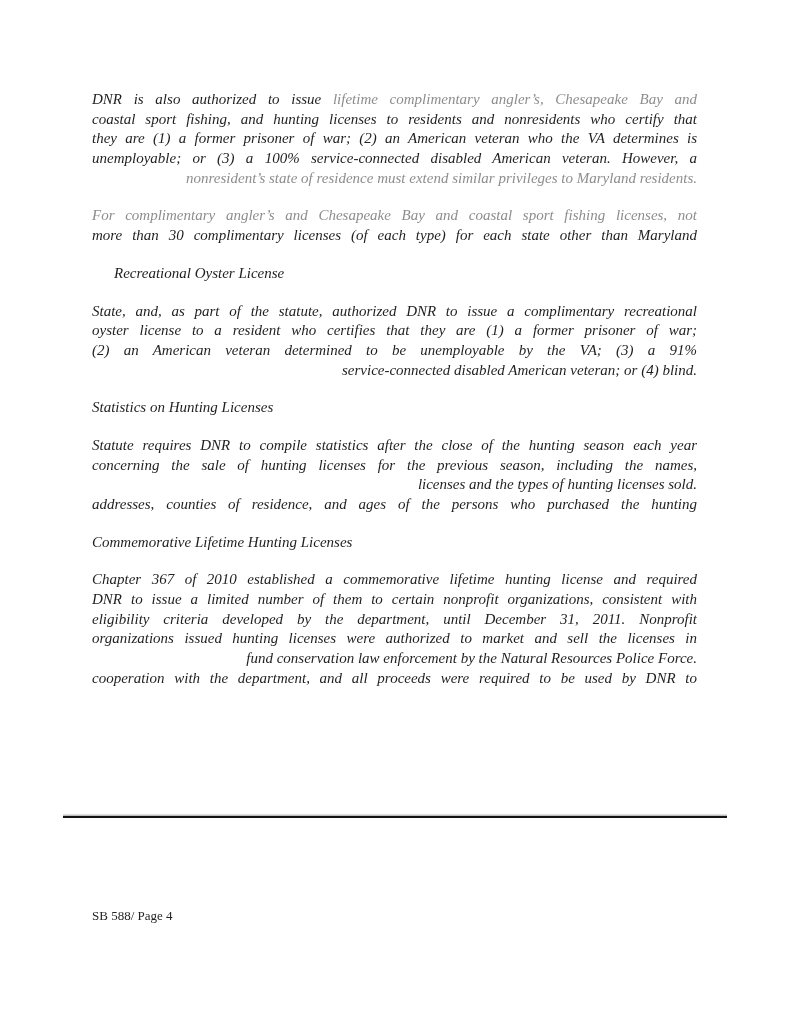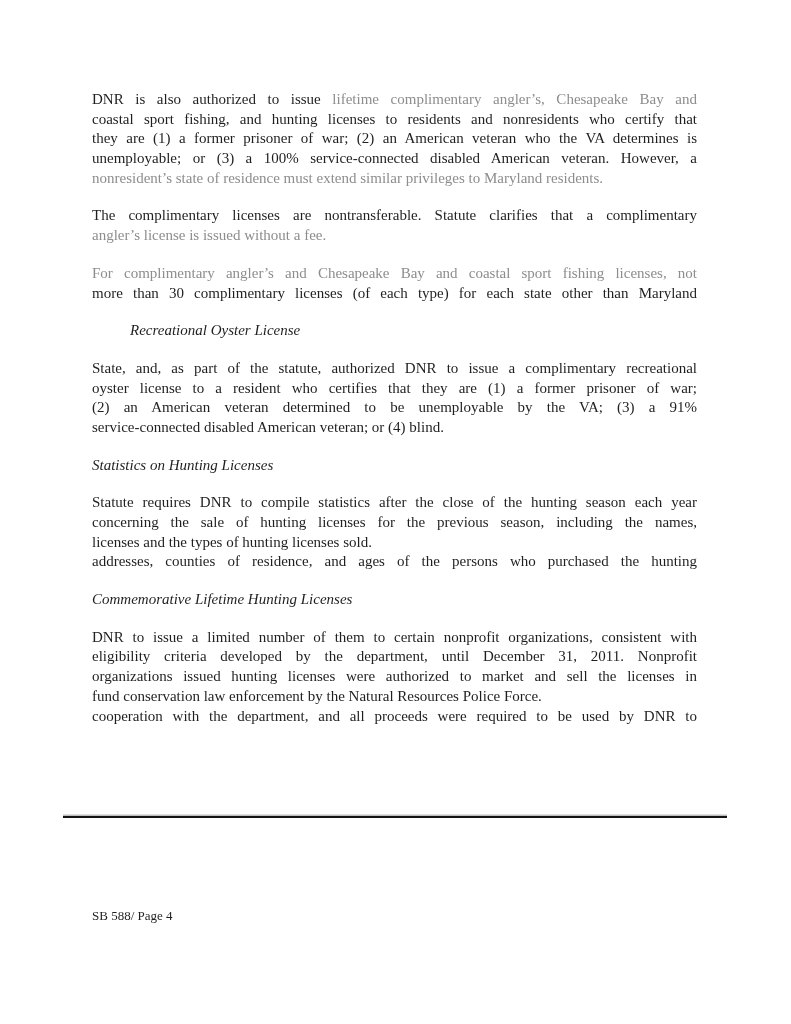--- a/index.html
+++ b/index.html
@@ -17,42 +17,43 @@
     overflow: hidden;
   }
   .content {
     position: absolute;
     left: 92px;
     top: 90px;
     width: 606px;
   }
   .paragraph {
     margin: 0 1px 18px 0;
+    font-style: italic;
   }
   .line {
     height: 19.7px;
     line-height: 19.7px;
     font-size: 15px;
-    text-align: left;
+    text-align: right;
     overflow: hidden;
     white-space: normal;
   }
   .line.j {
     text-align: justify;
     text-align-last: justify;
   }
   .heading {
     height: 19.7px;
     line-height: 19.7px;
     font-size: 15px;
     font-style: italic;
     margin: 0 0 18px 0;
   }
   .heading.indent {
-    margin-left: 38px;
+    margin-left: 22px;
   }
   span.dark { color: var(--dark, #1f1f1f); }
   span.faded { color: var(--faded, #8d8d8d); }
   .divider {
     position: absolute;
     left: 63px;
     top: 816px;
     width: 664px;
     height: 2px;
     background: #141414;
@@ -73,43 +74,40 @@
 <div class="page">
   <div class="content">
       <div class="paragraph">
         <div class="line j"><span class="dark">DNR is also authorized to issue </span><span class="faded">lifetime complimentary angler’s, Chesapeake Bay and</span></div>
         <div class="line j"><span class="dark">coastal sport fishing, and hunting licenses to residents and nonresidents who certify that</span></div>
         <div class="line j"><span class="dark">they are (1) a former prisoner of war; (2) an American veteran who the VA determines is</span></div>
         <div class="line j"><span class="dark">unemployable; or (3) a 100% service-connected disabled American veteran. However, a</span></div>
         <div class="line"><span class="faded">nonresident’s state of residence must extend similar privileges to Maryland residents.</span></div>
       </div>
       <div class="paragraph">
-        <div class="line j"><span class="dark">The complimentary licenses are nontransferable. Statute clarifies that a complimentary</span></div>
-        <div class="line"><span class="faded">angler’s license is issued without a fee.</span></div>
-      </div>
-      <div class="paragraph">
         <div class="line j"><span class="faded">For complimentary angler’s and Chesapeake Bay and coastal sport fishing licenses, not</span></div>
         <div class="line j"><span class="dark">more than 30 complimentary licenses (of each type) for each state other than Maryland</span></div>
       </div>
       <div class="heading indent">Recreational Oyster License</div>
       <div class="paragraph">
         <div class="line j"><span class="dark">State, and, as part of the statute, authorized DNR to issue a complimentary recreational</span></div>
         <div class="line j"><span class="dark">oyster license to a resident who certifies that they are (1) a former prisoner of war;</span></div>
         <div class="line j"><span class="dark">(2) an American veteran determined to be unemployable by the VA; (3) a 91%</span></div>
         <div class="line"><span class="dark">service-connected disabled American veteran; or (4) blind.</span></div>
       </div>
       <div class="heading">Statistics on Hunting Licenses</div>
       <div class="paragraph">
         <div class="line j"><span class="dark">Statute requires DNR to compile statistics after the close of the hunting season each year</span></div>
         <div class="line j"><span class="dark">concerning the sale of hunting licenses for the previous season, including the names,</span></div>
         <div class="line"><span class="dark">licenses and the types of hunting licenses sold.</span></div>
         <div class="line j"><span class="dark">addresses, counties of residence, and ages of the persons who purchased the hunting</span></div>
       </div>
       <div class="heading">Commemorative Lifetime Hunting Licenses</div>
       <div class="paragraph">
+        <div class="line j"><span class="dark">Chapter 367 of 2010 established a commemorative lifetime hunting license and required</span></div>
         <div class="line j"><span class="dark">DNR to issue a limited number of them to certain nonprofit organizations, consistent with</span></div>
         <div class="line j"><span class="dark">eligibility criteria developed by the department, until December 31, 2011. Nonprofit</span></div>
         <div class="line j"><span class="dark">organizations issued hunting licenses were authorized to market and sell the licenses in</span></div>
         <div class="line"><span class="dark">fund conservation law enforcement by the Natural Resources Police Force.</span></div>
         <div class="line j"><span class="dark">cooperation with the department, and all proceeds were required to be used by DNR to</span></div>
       </div>
     </div>
   <div class="divider"></div>
   <div class="footer">SB 588/ Page 4</div>
 </div>

